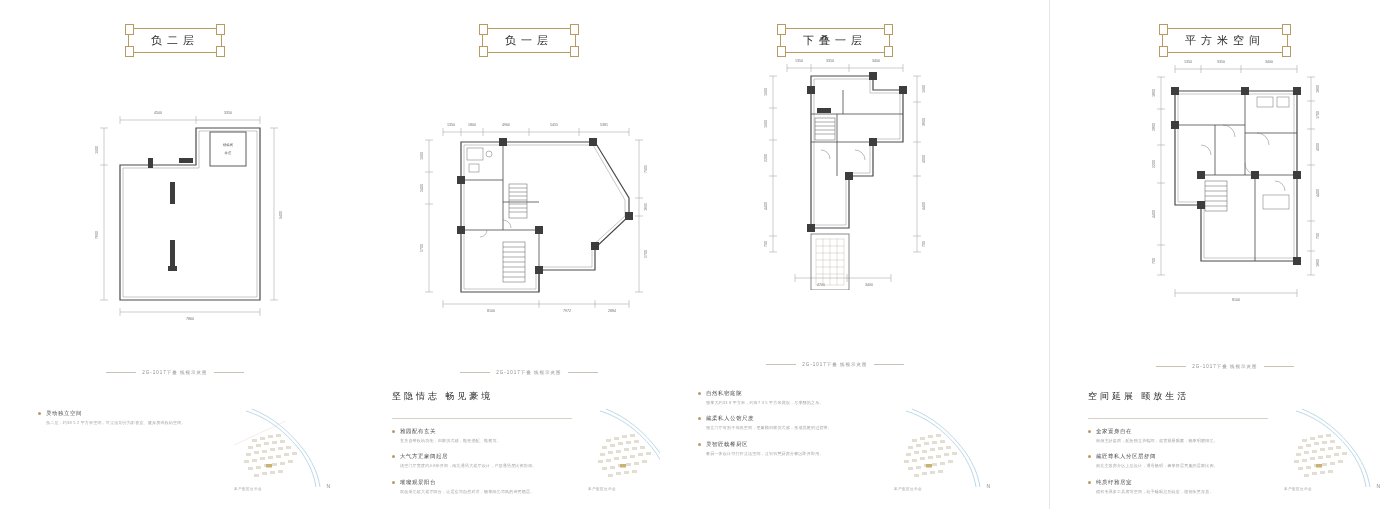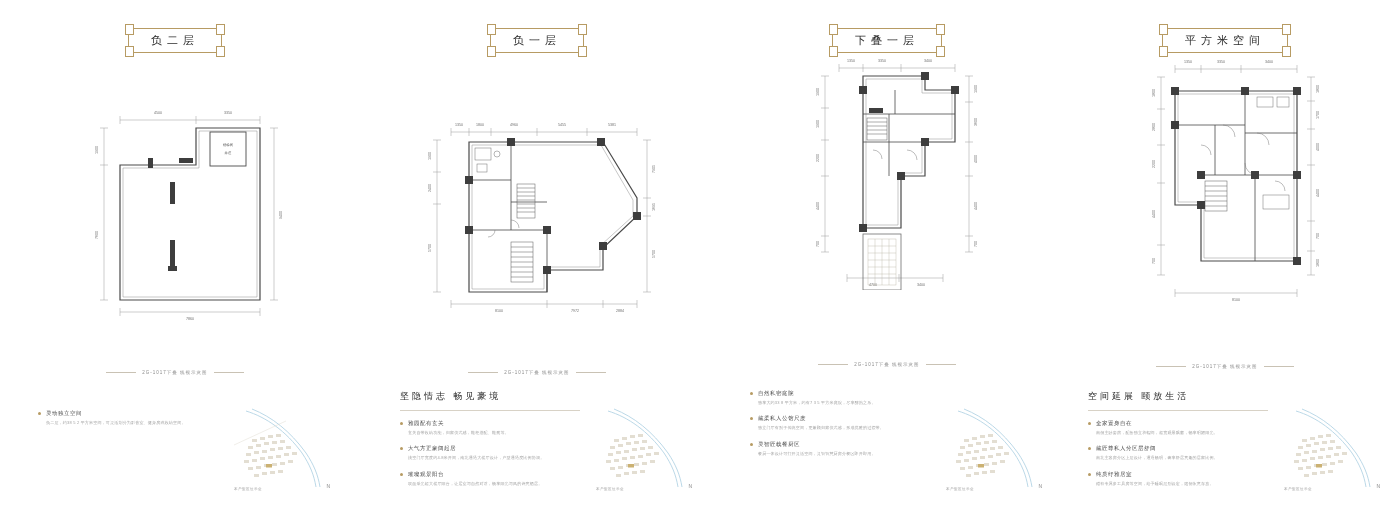--- a/index.html
+++ b/index.html
@@ -7,22 +7,22 @@
     width:1400px;height:509px;background:#ffffff;
     font-family:"Liberation Sans", sans-serif;
     overflow:hidden;
   }
   .sheet{
     position:absolute;top:0;width:350px;height:509px;
     background:#ffffff;
     box-sizing:border-box;
   }
   .sheet.s0{left:0;}
-  .sheet.s1{left:362px;}
-  .sheet.s2{left:712px;}
+  .sheet.s1{left:354px;}
+  .sheet.s2{left:660px;}
   .sheet.s3{left:1050px;}
   .sep{
     position:absolute;top:0;width:1px;height:509px;background:#e9e6e0;
   }
   
   .title-wrap{
     position:absolute;left:50%;top:28px;transform:translateX(-50%);
     display:flex;align-items:center;justify-content:center;
   }
   .title-box{
@@ -61,21 +61,21 @@
   }
   .plan-caption span.txt{vertical-align:middle;}
 
   
   .features{
     position:absolute;left:38px;width:180px;
   }
   .feat-title{
     font-size:9px;letter-spacing:3px;color:#2b2b2b;
     font-family:"Liberation Serif", serif;
-    padding-bottom:7px;margin-bottom:9px;
+    padding-bottom:15px;margin-bottom:9px;
     border-bottom:1px solid #d8d2c6;
     white-space:nowrap;
   }
   .feat-item{margin-bottom:9px;}
   .feat-item .fh{
     font-size:5.5px;color:#4a4a4a;letter-spacing:.5px;margin-bottom:3px;
     position:relative;padding-left:8px;
   }
   .feat-item .fh:before{
     content:"";position:absolute;left:0;top:2px;width:3px;height:3px;border-radius:50%;

